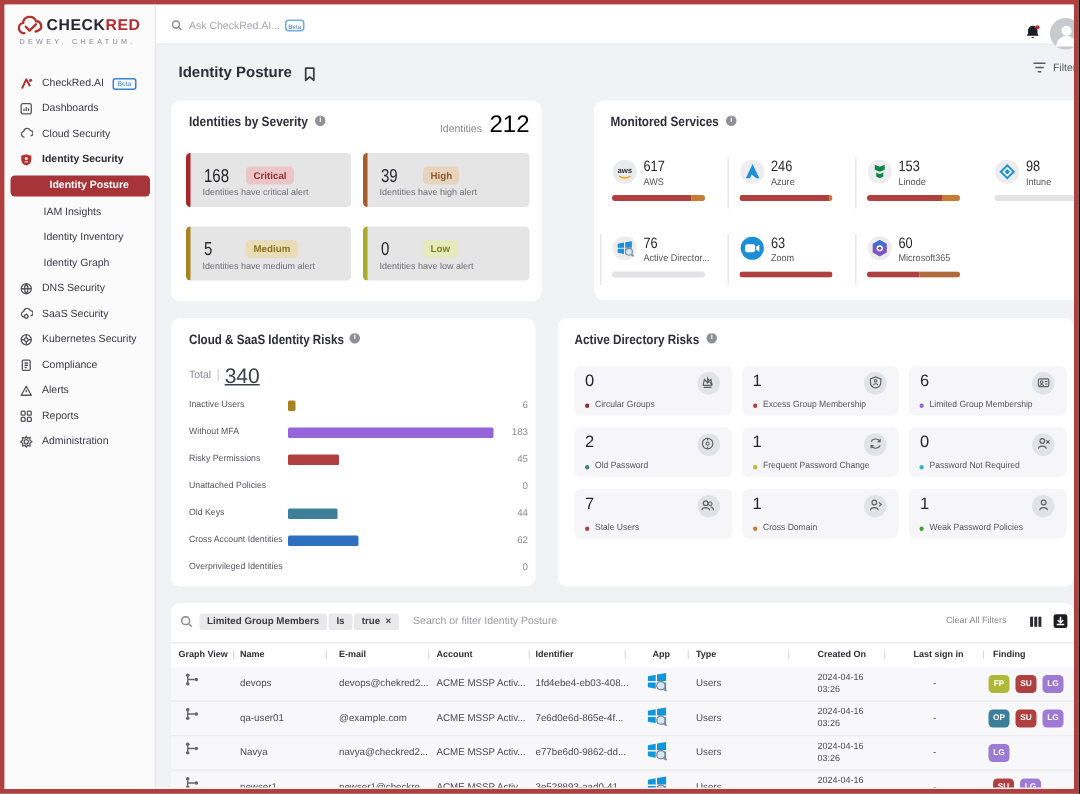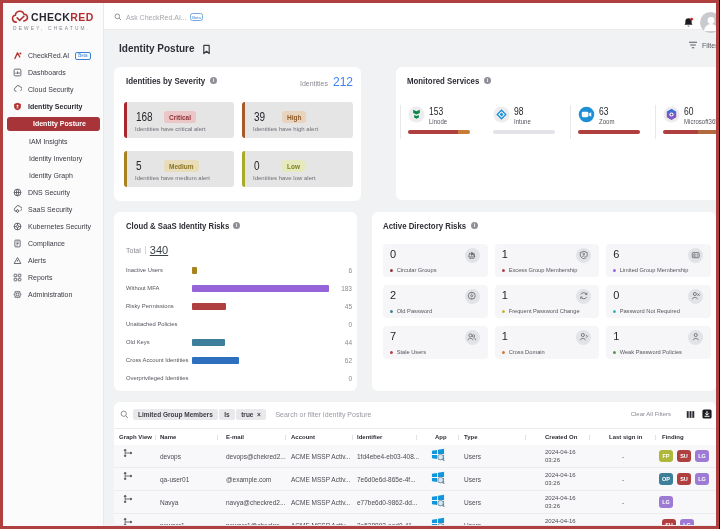--- a/index.html
+++ b/index.html
@@ -49,35 +49,35 @@
 .sev.m:before { background:#a8821e; } .sev.l:before { background:#a8aa28; }
 .sevnum { position:absolute; left:12px; top:8px; font-size:12.5px; color:#26262c; transform:scaleX(0.8); transform-origin:0 50%; }
 .sevbadge { position:absolute; left:40px; top:9px; font-size:6.5px; font-weight:700; border-radius:3px; padding:2.5px 5px; }
 .sev.c .sevbadge { background:#ecc5c6; color:#8d3236; }
 .sev.h .sevbadge { background:#e8d3bd; color:#8d5a2a; }
 .sev.m .sevbadge { background:#e9ddb9; color:#8a7420; }
 .sev.l .sevbadge { background:#e6e9bb; color:#7e8224; }
 .sevcap { position:absolute; left:11px; top:24px; font-size:6px; color:#6f6f77; white-space:nowrap; }
 .idtot { position:absolute; right:8px; top:8px; display:flex; align-items:baseline; }
 .idtot .lbl { font-size:7px; color:#8a8a92; margin-right:5px; }
-.idtot .num { font-size:12px; color:#3b82f6; }
+.idtot .num { font-size:16px; color:#000000; }
 
 .msgrid { position:absolute; left:5px; top:36px; width:339px; display:grid; grid-template-columns:repeat(4, 1fr); gap:5px 1px; }
 .ms { position:relative; height:46px; padding-left:0; }
 .ms.dv:before { content:""; position:absolute; left:-1px; top:2px; bottom:10px; width:1px; background:#e8e8ea; }
 .ms .mico { position:absolute; left:7px; top:3px; width:17px; height:17px; }
 .ms .num { position:absolute; left:28px; top:3px; font-size:10px; color:#26262c; transform:scaleX(0.85); transform-origin:0 0; }
 .ms .nm { position:absolute; left:28px; top:14.5px; font-size:6.5px; color:#55555d; white-space:nowrap; transform:scaleX(0.93); transform-origin:0 0; }
 .ms .bar { position:absolute; left:7px; top:27px; width:62px; height:3.5px; border-radius:2px; background:#e4e4e8; overflow:hidden; }
 .ms .bar i { position:absolute; top:0; bottom:0; }
 
 .totrow { position:absolute; left:12px; top:30px; display:flex; align-items:center; height:16px; }
 .totrow .t { font-size:7px; color:#8a8a92; }
 .totrow .d { width:1px; height:8px; background:#d8d8dc; margin:0 4px; }
-.totrow .n { font-size:11px; color:#3c4048;text-decoration:underline; }
+.totrow .n { font-size:14px; color:#3c4048;text-decoration:underline; }
 .crrow { position:absolute; left:12px; width:226px; height:10px; }
 .crrow .lb { position:absolute; left:0; top:1px; font-size:6px; color:#55555d; white-space:nowrap; transform:scaleX(0.97); transform-origin:0 0; }
 .crrow .br { position:absolute; left:66px; top:1px; height:7px; border-radius:1px; }
 .crrow .vl { position:absolute; right:0; top:1px; font-size:6.5px; color:#8a8a92; }
 
 .adgrid { position:absolute; left:11px; top:32px; width:328px; display:grid; grid-template-columns:repeat(3,1fr); gap:8px 7px; }
 .ad { background:#f6f6f8; border-radius:4px; height:33px; position:relative; }
 .ad .n { position:absolute; left:7px; top:4px; font-size:11px; color:#26262c; }
 .ad .lb { position:absolute; left:7px; bottom:4px; font-size:6px; color:#55555d; display:flex; align-items:center; white-space:nowrap; transform:scaleX(0.95); transform-origin:0 50%; }
 .ad .dot { width:3px; height:3px; border-radius:50%; margin-right:4px; display:inline-block; }
@@ -240,20 +240,45 @@
             <div class="sevnum">0</div>
             <span class="sevbadge">Low</span>
             <div class="sevcap">Identities have low alert</div>
           </div>
   </div>
 </div>
 
 <div class="panel" id="p2">
   <div class="ptl" style="position:absolute;left:11px;top:9px"><span class="tx" style="transform:scaleX(0.87)">Monitored Services</span><span class="info" style="left:77px">i</span></div>
   <div class="msgrid">
+    <div class="ms">
+            <span class="mico" id="ico-aws"><svg width="17" height="17" viewBox="0 0 18 18">
+                <circle cx="9" cy="9" r="8.5" fill="#ebebed"></circle>
+                <text x="9" y="10" font-size="5.5" font-weight="bold" fill="#252f3e" text-anchor="middle" font-family="Liberation Sans">aws</text>
+                <path d="M5 12 C7.5 13.8 10.5 13.8 13 12" stroke="#f90" stroke-width="1" fill="none"></path>
+              </svg></span>
+            <span class="num">617</span>
+            <span class="nm">AWS</span>
+            <div class="bar">
+              <i style="left:0;width:85%;background:#b04040"></i>
+              <i style="left:85%;width:15%;background:#c77c35"></i>
+            </div>
+          </div>
+    <div class="ms dv">
+            <span class="mico" id="ico-azure"><svg width="17" height="17" viewBox="0 0 18 18">
+                <circle cx="9" cy="9" r="8.5" fill="#ededef"></circle>
+                <path d="M9.2 3.5 L4.5 13.5 H7.5 L8.5 11 L12 13.5 H14 Z" fill="#1c8fd6"></path>
+              </svg></span>
+            <span class="num">246</span>
+            <span class="nm">Azure</span>
+            <div class="bar">
+              <i style="left:0;width:96%;background:#b04040"></i>
+              <i style="left:96%;width:4%;background:#c77c35"></i>
+            </div>
+          </div>
     <div class="ms dv">
             <span class="mico" id="ico-linode"><svg width="17" height="17" viewBox="0 0 18 18">
                 <circle cx="9" cy="9" r="8.5" fill="#ededef"></circle>
                 <path d="M5.5 4 L9 5.5 V9 L5.5 7.5 Z M9 5.5 L12.5 4 V7.5 L9 9 Z M6.5 9.5 L9 10.7 V13.5 L6.5 12.3 Z M9 10.7 L11.5 9.5 V12.3 L9 13.5 Z" fill="#0d8746"></path>
               </svg></span>
             <span class="num">153</span>
             <span class="nm">Linode</span>
             <div class="bar">
               <i style="left:0;width:80%;background:#b04040"></i>
               <i style="left:80%;width:20%;background:#c77c35"></i>
@@ -261,20 +286,31 @@
           </div>
     <div class="ms">
             <span class="mico" id="ico-intune"><svg width="17" height="17" viewBox="0 0 18 18">
                 <circle cx="9" cy="9" r="8.5" fill="#ededef"></circle>
                 <path d="M9 3.5 L14.5 9 L9 14.5 L3.5 9 Z" fill="#1c8fd6"></path>
                 <path d="M9 5.5 L12.5 9 L9 12.5 L5.5 9 Z" fill="#fff"></path>
                 <path d="M9 7 L11 9 L9 11 L7 9 Z" fill="#1c8fd6"></path>
               </svg></span>
             <span class="num">98</span>
             <span class="nm">Intune</span>
+            <div class="bar"></div>
+          </div>
+    <div class="ms dv">
+            <span class="mico" id="ico-ad"><svg width="17" height="17" viewBox="0 0 18 18">
+                <circle cx="9" cy="9" r="8.5" fill="#ededef"></circle>
+                <path d="M4 5.8 L8.5 5 V8.6 H4 Z M9.3 4.8 L14 4 V8.6 H9.3 Z M4 9.4 H8.5 V13 L4 12.2 Z M9.3 9.4 H14 V14 L9.3 13.2 Z" fill="#1c8fd6"></path>
+                <circle cx="12" cy="11.5" r="2.4" fill="#cfe9f5" stroke="#8a8a92" stroke-width="0.8"></circle>
+                <path d="M13.7 13.2 L15.2 14.7" stroke="#8a8a92" stroke-width="1.1"></path>
+              </svg></span>
+            <span class="num">76</span>
+            <span class="nm">Active Director...</span>
             <div class="bar"></div>
           </div>
     <div class="ms dv">
             <span class="mico" id="ico-zoom"><svg width="17" height="17" viewBox="0 0 18 18">
                 <circle cx="9" cy="9" r="8.2" fill="#1c8fd6"></circle>
                 <rect x="4" y="6.2" width="7" height="5.6" rx="1.4" fill="#fff"></rect>
                 <path d="M11.8 8 L14 6.6 V11.4 L11.8 10 Z" fill="#fff"></path>
               </svg></span>
             <span class="num">63</span>
             <span class="nm">Zoom</span>

